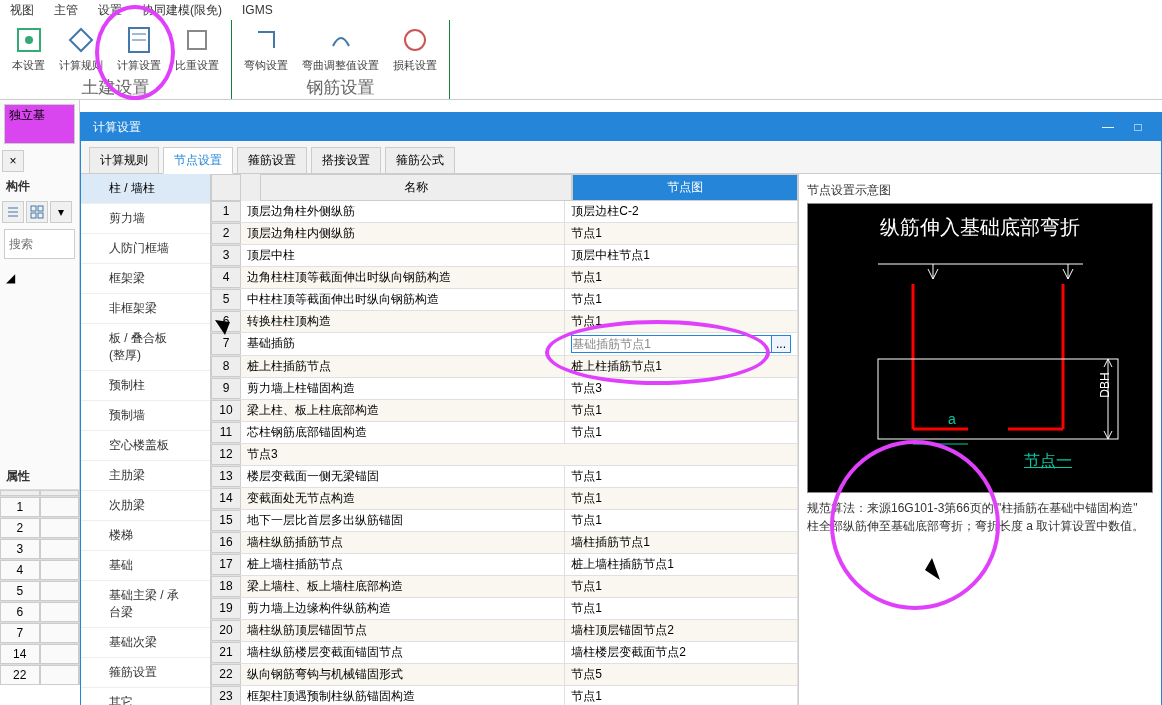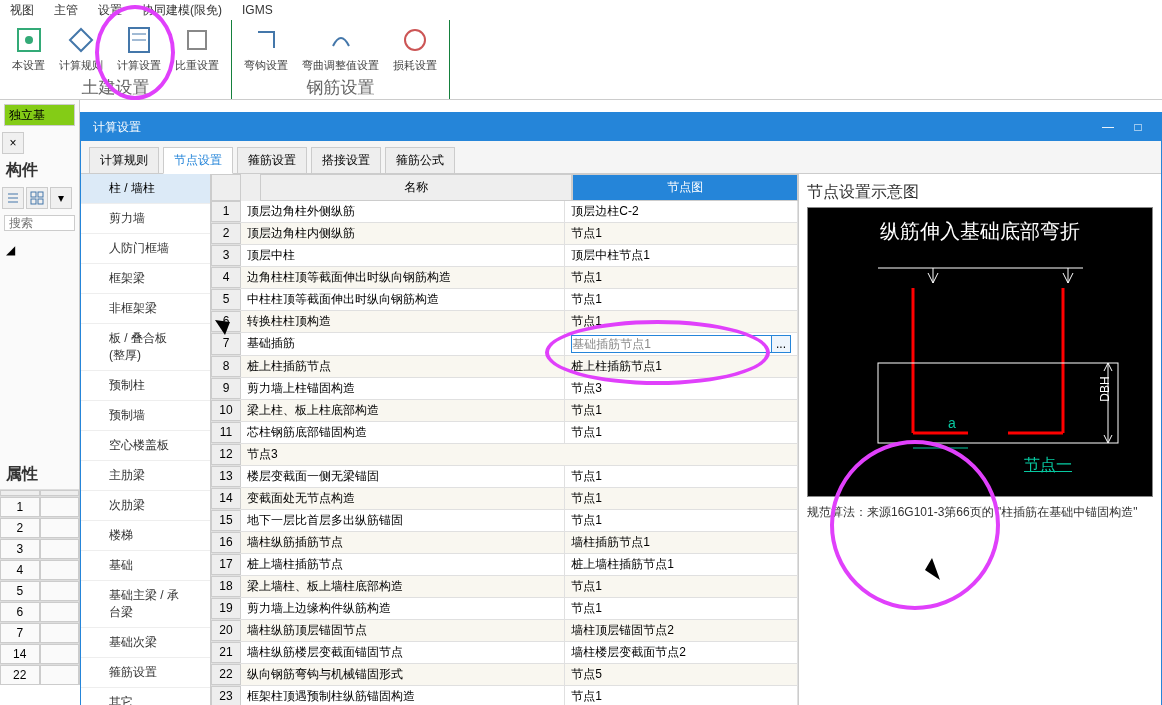--- a/index.html
+++ b/index.html
@@ -11,26 +11,26 @@
 .ribbon-group { display: flex; flex-direction: column; border-right: 1px solid #15803d; padding: 2px 8px; }
 .ribbon-items { display: flex; flex: 1; gap: 6px; }
 .ribbon-item { display: flex; flex-direction: column; align-items: center; justify-content: center; cursor: pointer; padding: 2px 4px; }
 .ribbon-icon { width: 32px; height: 32px; display: flex; align-items: center; justify-content: center; }
 .ribbon-label { font-size: 11px; color: #444; margin-top: 2px; }
 .ribbon-group-label { text-align: center; font-size: 17px; color: #666; padding: 1px 0; }
 
 
 .workspace { display: flex; height: calc(100% - 120px); }
 .left-strip { width: 80px; border-right: 1px solid #ccc; background: #fafafa; display: flex; flex-direction: column; }
-.left-strip .dropdown { margin: 4px; padding: 2px 4px; border: 1px solid #ccc; background: #84cc16; height: 22px; }
+.left-strip .dropdown { margin: 4px; padding: 2px 4px; border: 1px solid #ccc; background: #d946ef; height: 40px; }
 .left-strip .btns { display: flex; gap: 2px; margin: 2px; }
 .left-strip .btn { width: 22px; height: 22px; border: 1px solid #ccc; background: #f0f0f0; display: flex; align-items: center; justify-content: center; }
-.left-strip .search { margin: 4px; padding: 2px 4px; border: 1px solid #ccc; background: #fff; height: 16px; }
+.left-strip .search { margin: 4px; padding: 2px 4px; border: 1px solid #ccc; background: #fff; height: 30px; }
 .left-strip .tree-arrow { margin: 8px 6px; }
-.left-label { font-size: 16px; color: #333; margin: 4px 6px; font-weight: bold; }
+.left-label { font-size: 12px; color: #333; margin: 4px 6px; font-weight: bold; }
 .left-table { flex: 1; display: flex; flex-direction: column; }
 .left-table-row { display: flex; border-top: 1px solid #ddd; }
 .left-table-hdr { background: #eee; border: 1px solid #ccc; padding: 2px 4px; text-align: center; width: 40px; }
 .left-table-cell { width: 40px; border: 1px solid #ccc; padding: 2px 4px; text-align: center; }
 
 
 .dialog { position: absolute; left: 80px; top: 112px; right: 0; background: #fff; border: 1px solid #2585d9; }
 .dialog-title { background: #2585d9; color: #fff; padding: 6px 12px; display: flex; justify-content: space-between; align-items: center; height: 28px; }
 .dialog-title .controls { display: flex; gap: 8px; }
 .dialog-title .ctrl { width: 22px; height: 18px; display: flex; align-items: center; justify-content: center; cursor: pointer; color: #fff; }
@@ -58,21 +58,21 @@
 .dt-cell { padding: 2px 6px; border-right: 1px solid #e0e0e0; }
 .dt-cell.idx { width: 30px; text-align: center; background: #eee; border: 1px solid #ccc; }
 .dt-cell.name { flex: 1.7; }
 .dt-cell.diag { flex: 1.2; }
 .dt-cell.diag.editing { display: flex; align-items: center; }
 .dt-cell.diag.editing input { flex: 1; border: 1px solid #2585d9; padding: 1px 0; color: #888; background: #fff; outline: none; }
 .dt-cell.diag.editing .ellipsis { width: 20px; height: 18px; border: 1px solid #2585d9; background: #eef5fc; display: flex; align-items: center; justify-content: center; margin-left: -1px; cursor: pointer; }
 
 
 .diagram-panel { width: 362px; padding: 8px; background: #fff; display: flex; flex-direction: column; }
-.diagram-title { font-size: 16px; color: #333; margin-bottom: 4px; }
+.diagram-title { font-size: 12px; color: #333; margin-bottom: 4px; }
 .diagram-canvas { flex: 0 0 290px; background: #000; position: relative; border: 1px solid #888; }
 .diagram-canvas .big-text { color: #fff; font-size: 20px; position: absolute; top: 10px; left: 0; right: 0; text-align: center; }
 .diagram-canvas .node-text { position: absolute; color: #07c8a0; font-size: 16px; bottom: 20px; right: 80px; text-decoration: underline; }
 .diagram-canvas .var-a { position: absolute; color: #07c8a0; font-size: 14px; bottom: 65px; left: 140px; }
 .diagram-canvas .dbh { position: absolute; color: #fff; font-size: 12px; right: 35px; bottom: 100px; transform: rotate(-90deg); }
 .diagram-desc { font-size: 12px; color: #333; margin-top: 6px; line-height: 1.5; }
 
 
 .ann-circle { position: absolute; border: 4px solid #e040fb; border-radius: 50%; pointer-events: none; }
 .ann-arrow { position: absolute; pointer-events: none; }
@@ -420,20 +420,21 @@
             <path d="M 300 235 L 296 227 M 300 235 L 304 227" stroke="#fff" fill="none"></path>
 
             <line x1="105" y1="240" x2="160" y2="240" stroke="#07c8a0"></line>
           </svg>
           <div class="var-a">a</div>
           <div class="dbh">DBH</div>
           <div class="node-text">节点一</div>
         </div>
         <div class="diagram-desc">
           <div>规范算法：来源16G101-3第66页的 "柱插筋在基础中锚固构造"</div>
+          <div>柱全部纵筋伸至基础底部弯折；弯折长度 a 取计算设置中数值。</div>
         </div>
       </div>
     </div>
   </div>
 </div>
 
 <div class="ann-circle" style="left:95px; top:5px; width:80px; height:95px;"></div>
 <div class="ann-circle" style="left:545px; top:320px; width:225px; height:65px;"></div>
 <div class="ann-circle" style="left:830px; top:440px; width:170px; height:170px;"></div>
 <svg class="ann-arrow" style="left:0;top:0;width:1162px;height:705px;position:absolute;pointer-events:none">

